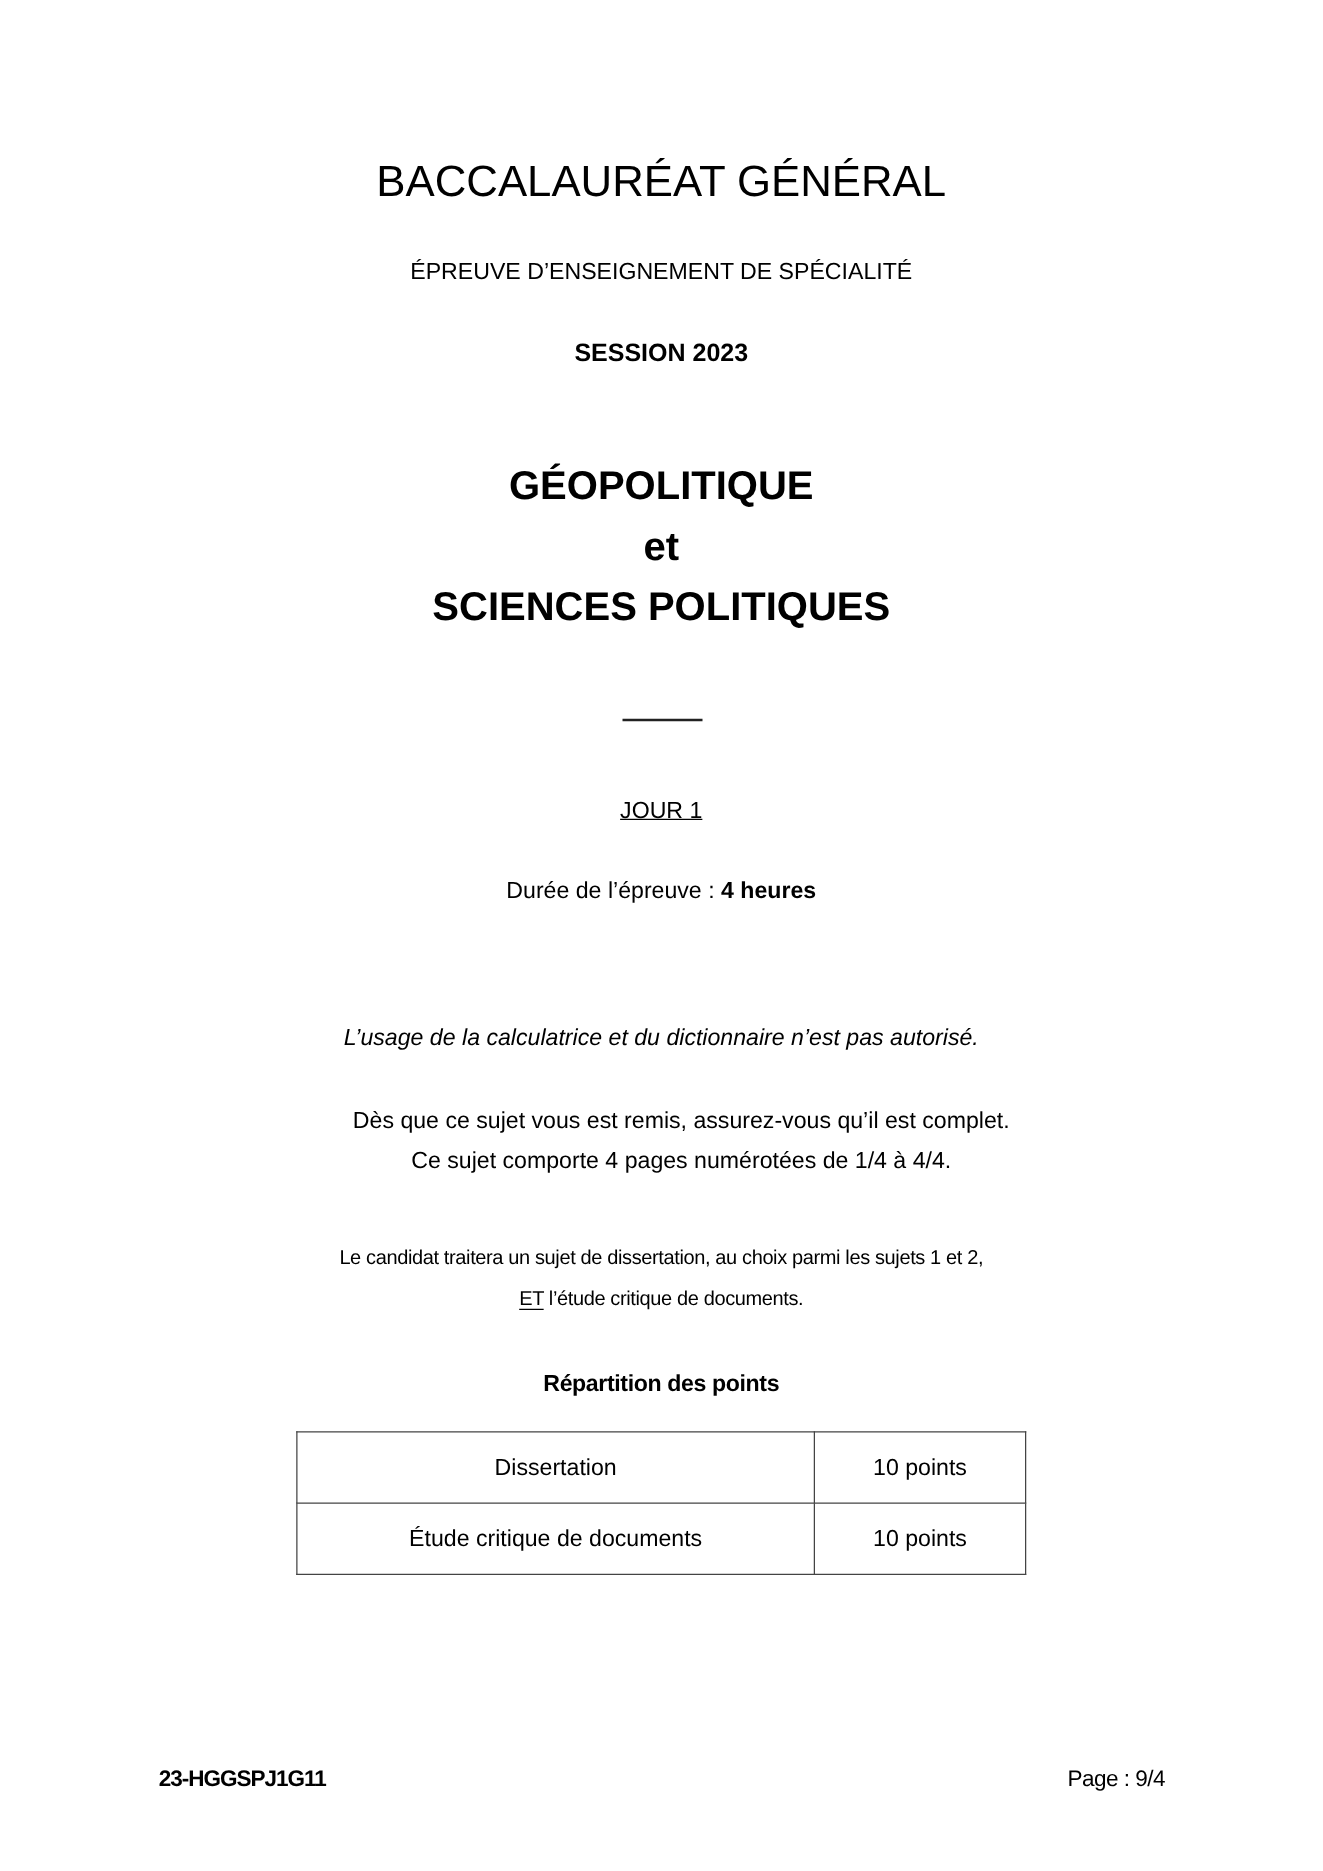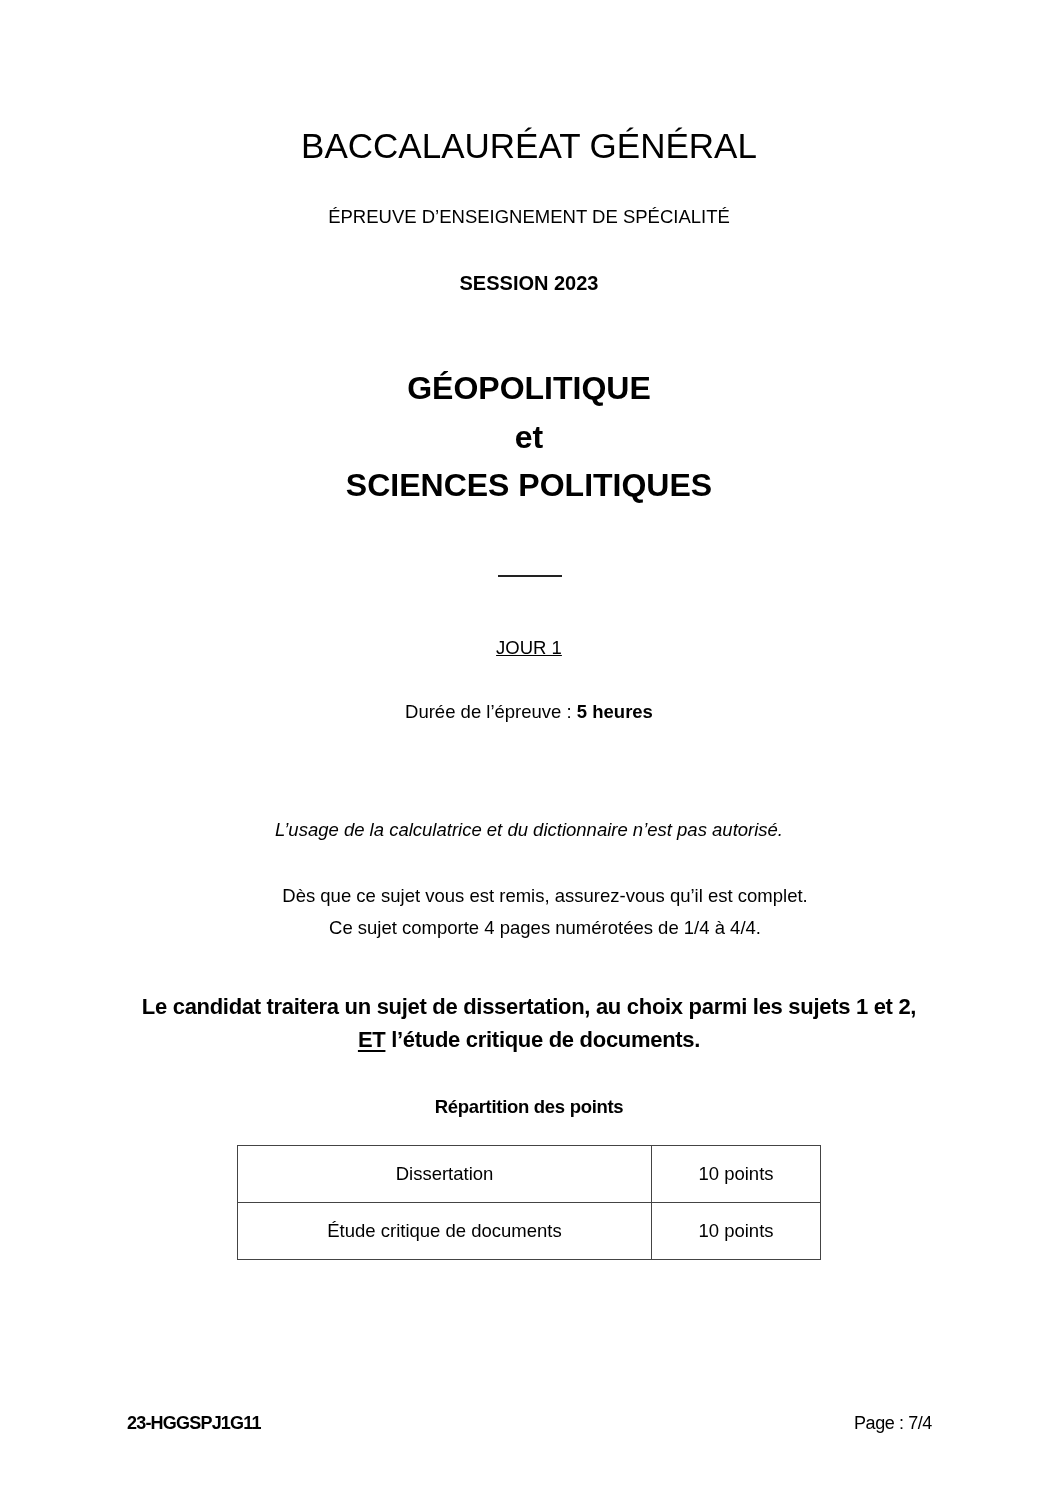--- a/index.html
+++ b/index.html
@@ -75,23 +75,23 @@
       font-style: italic;
     }
     .instructions {
       top: 880px;
       font-size: 18.5px;
       line-height: 32px;
       padding-left: 16px;
     }
     .candidate {
       top: 990px;
-      font-size: 22px;
+      font-size: 16px;
       line-height: 33px;
-      font-weight: bold;
+      font-weight: normal;
       letter-spacing: -0.3px;
     }
     .candidate u {
       text-decoration: underline;
       text-underline-offset: 3px;
     }
     .points-title {
       top: 1094px;
       font-size: 18.5px;
       line-height: 26px;
@@ -141,21 +141,21 @@
 <div class="abs subject">
   <div>GÉOPOLITIQUE</div>
   <div>et</div>
   <div>SCIENCES POLITIQUES</div>
 </div>
 
 <div class="separator"></div>
 
 <div class="abs day">JOUR 1</div>
 <div class="abs duration">
-  <span>Durée de l’épreuve : </span><b>5 heures</b>
+  <span>Durée de l’épreuve : </span><b>4 heures</b>
 </div>
 
 <div class="abs usage">L’usage de la calculatrice et du dictionnaire n’est pas autorisé.</div>
 
 <div class="abs instructions">
   <div>Dès que ce sujet vous est remis, assurez-vous qu’il est complet.</div>
   <div>Ce sujet comporte 4 pages numérotées de 1/4 à 4/4.</div>
 </div>
 
 <div class="abs candidate">
@@ -172,13 +172,13 @@
     <td class="c2">10 points</td>
   </tr>
   <tr>
     <td class="c1">Étude critique de documents</td>
     <td class="c2">10 points</td>
   </tr>
 </tbody>
   </table>
 
 <div class="footer-code">23-HGGSPJ1G11</div>
-<div class="footer-page">Page : 7/4</div>
+<div class="footer-page">Page : 9/4</div>
 
 </body></html>

